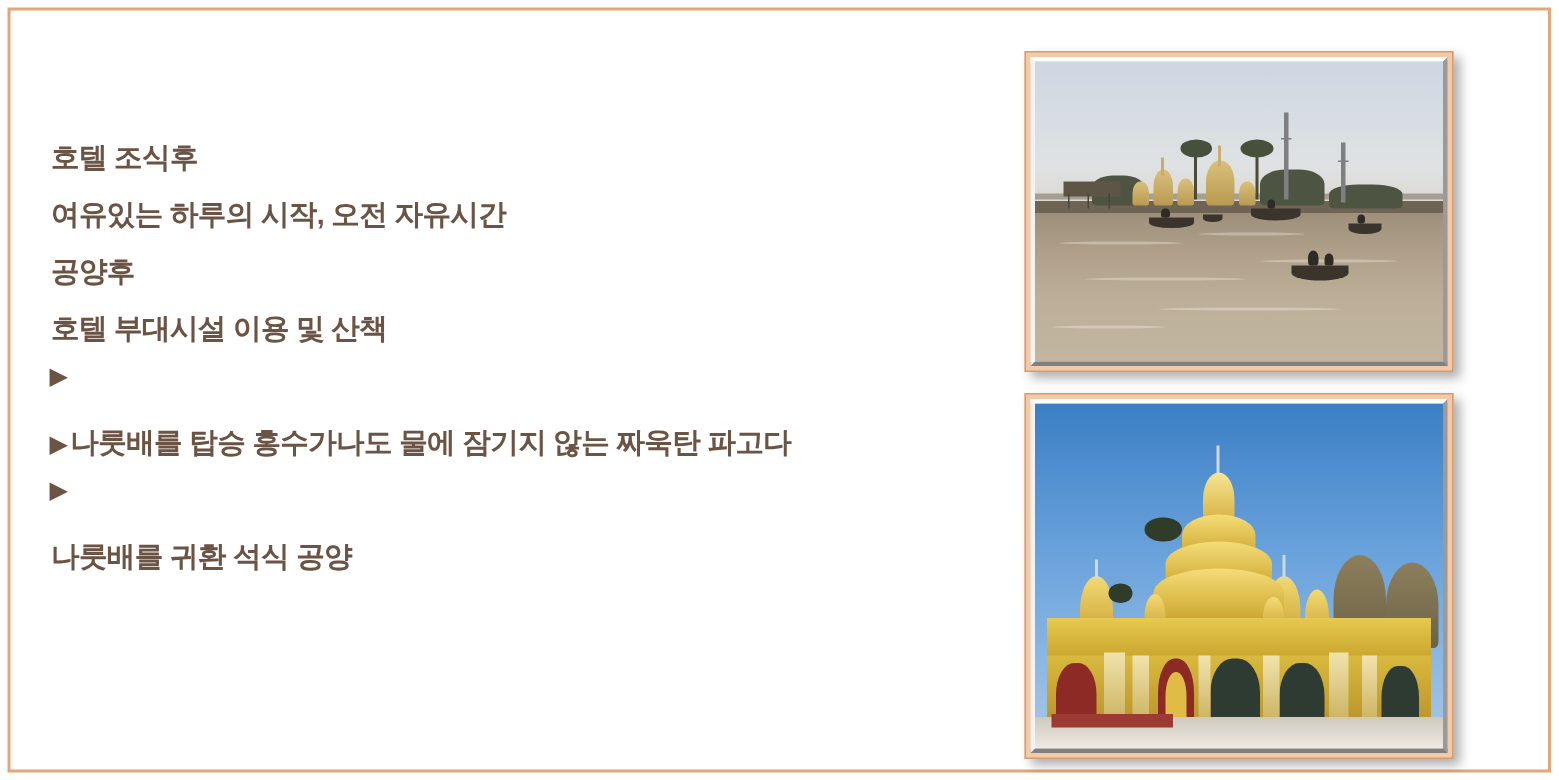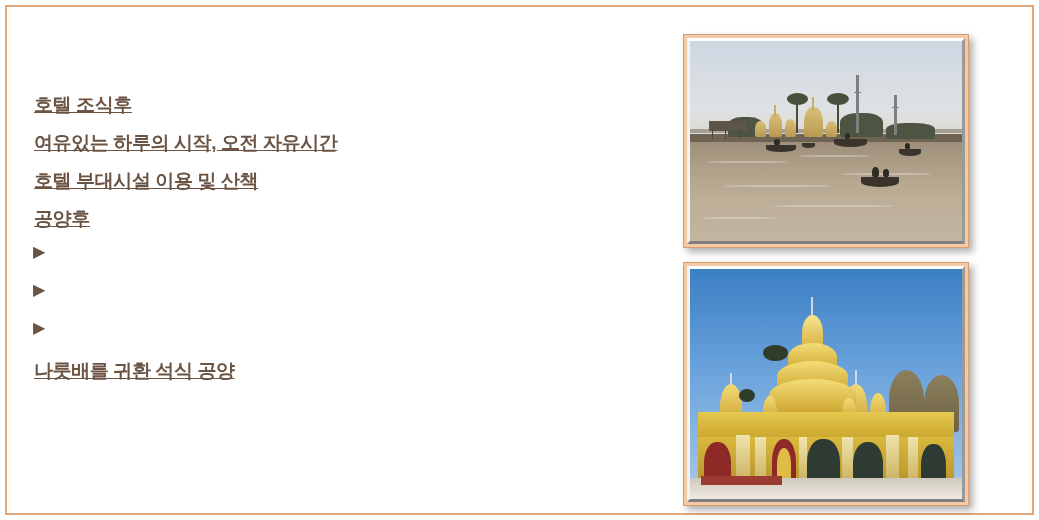--- a/index.html
+++ b/index.html
@@ -80,21 +80,20 @@
     font-size: 16px;
     line-height: 1;
     margin-right: 2px;
     flex: none;
   }
   .agenda-line.indent-wide .bullet-icon {
     margin-right: 8px;
   }
   .agenda-line.plain {
     padding-left: 12px;
-    text-decoration: underline;
   }
   .agenda-line.bulleted {
     padding-left: 11px;
   }
 
   
   .photo-frame {
     position: absolute;
     box-sizing: border-box;
     background: #f3c9a6;
@@ -276,33 +275,34 @@
 
     <div class="agenda-line plain">
       <span>호텔 조식후</span>
     </div>
 
     <div class="agenda-line plain">
       <span>여유있는 하루의 시작, 오전 자유시간</span>
     </div>
 
     <div class="agenda-line plain">
+      <span>공양후</span>
+    </div>
+
+    <div class="agenda-line plain">
       <span>호텔 부대시설 이용 및 산책</span>
-    </div>
-
-    <div class="agenda-line plain">
-      <span>공양후</span>
     </div>
 
     <div class="agenda-line bulleted">
       <span class="bullet-icon">▶</span>
     </div>
 
     <div class="agenda-line bulleted">
       <span class="bullet-icon">▶</span>
+      <span>나룻배를 탑승 홍수가나도 물에 잠기지 않는 짜욱탄 파고다</span>
     </div>
 
     <div class="agenda-line bulleted indent-wide">
       <span class="bullet-icon">▶</span>
     </div>
 
     <div class="agenda-line plain">
       <span>나룻배를 귀환 석식 공양</span>
     </div>
 

